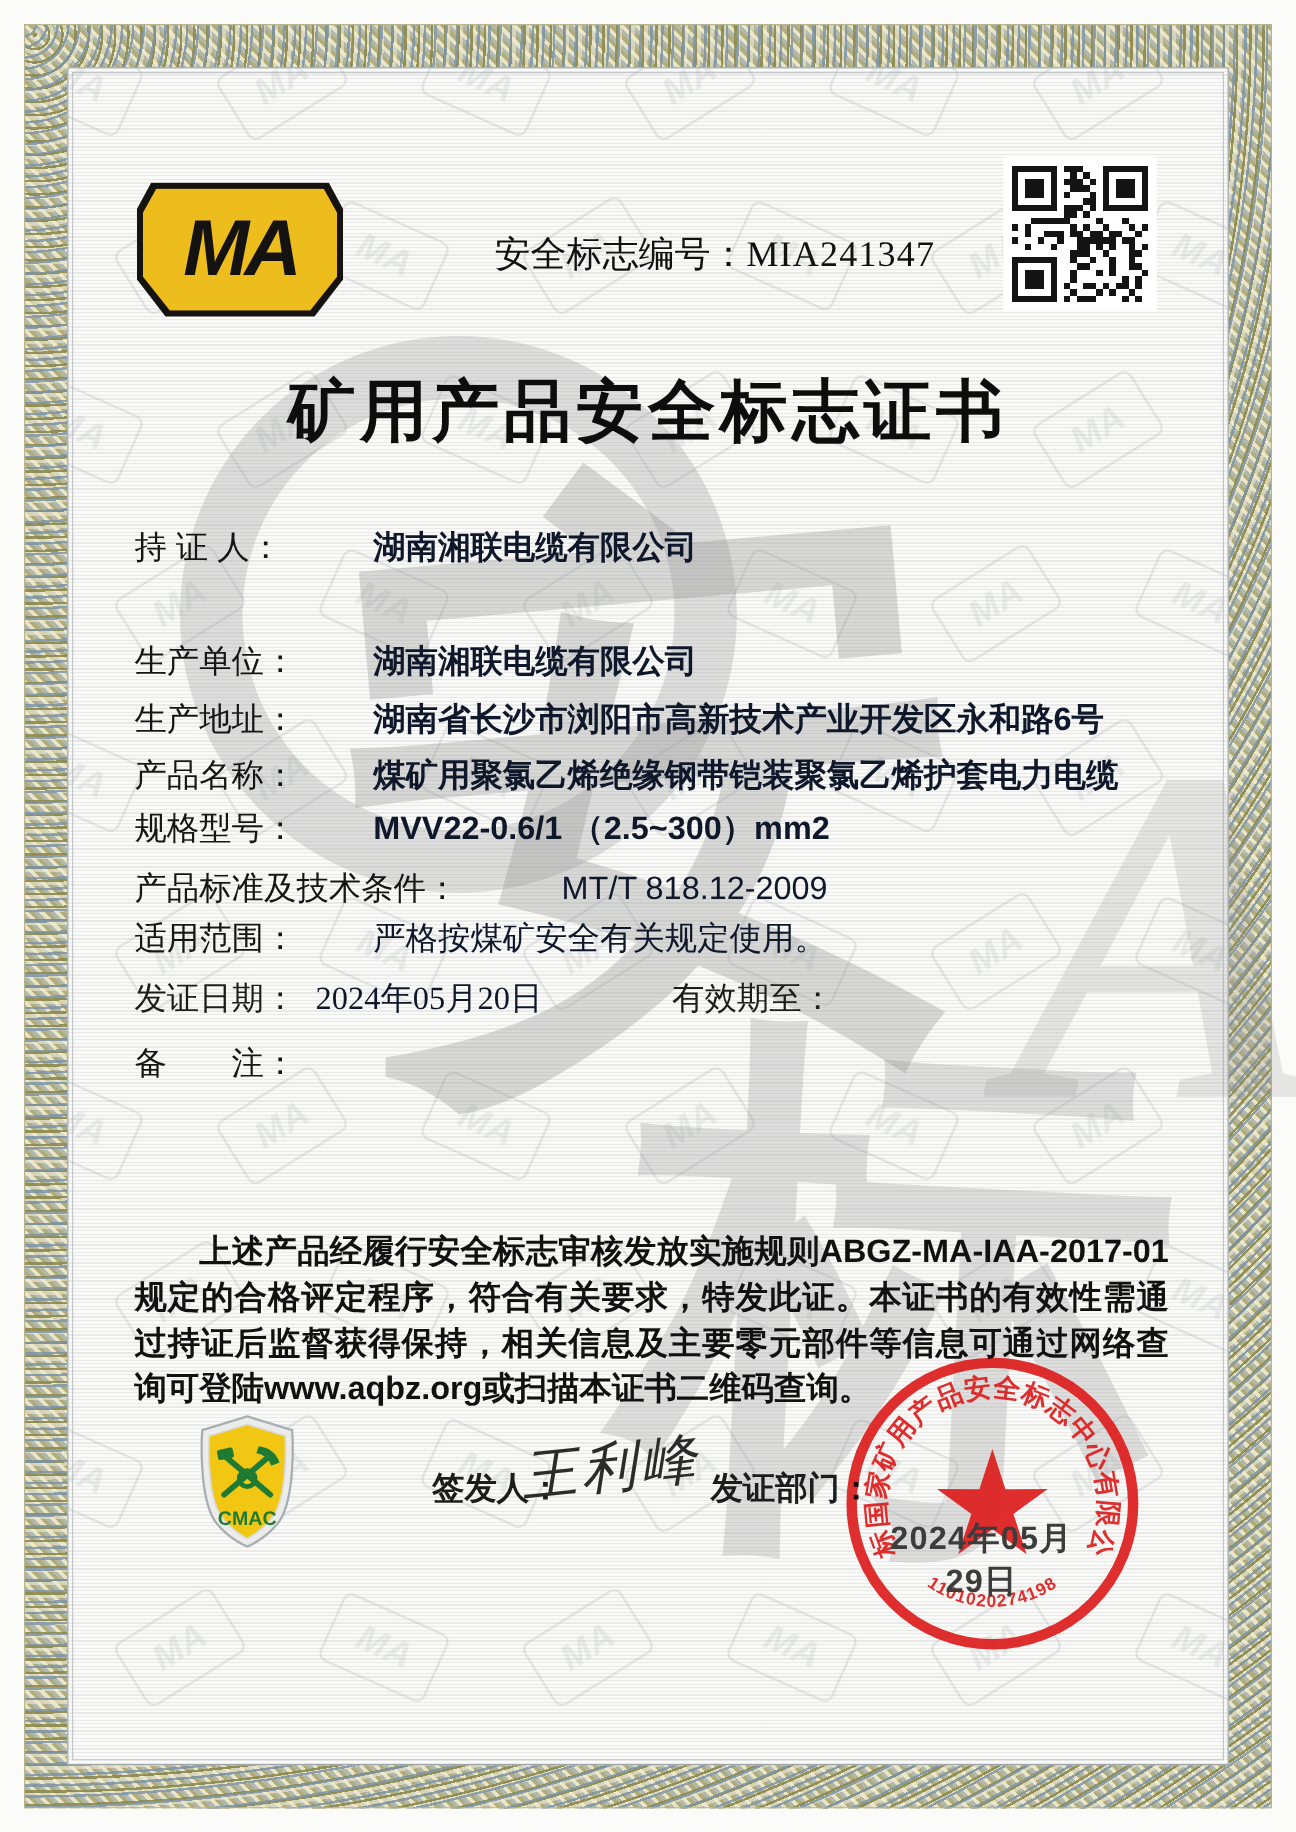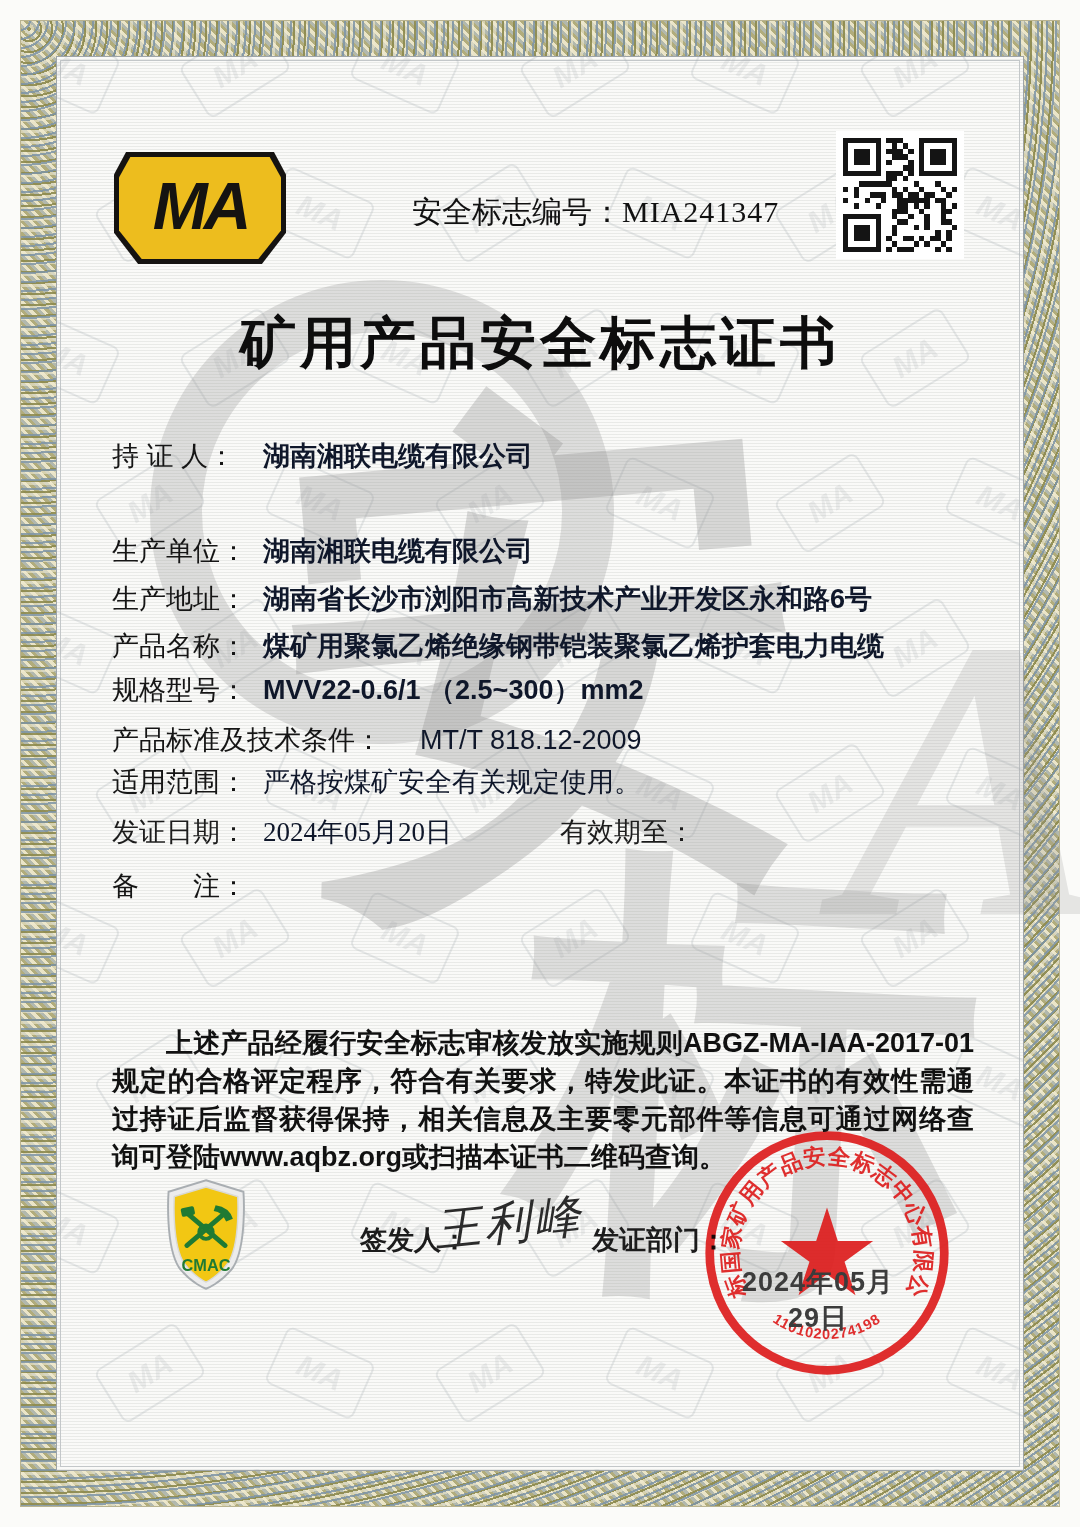--- a/index.html
+++ b/index.html
@@ -34,21 +34,21 @@
     display:flex;align-items:center;justify-content:center;}
   .ma-badge .txt{font:italic 900 66px "Liberation Sans",sans-serif;letter-spacing:-4px;color:#151311;transform:translateY(-2px);}
   .certno{position:absolute;left:412px;top:192px;font-family:"Liberation Serif",serif;font-size:30px;color:#111;}
   .certno .num{letter-spacing:1px;}
   .qr{position:absolute;left:836px;top:131px;width:128px;height:128px;background:#fff;padding:0;}
   .qr svg{position:absolute;inset:7px;width:114px;height:114px;}
   
   .title{position:absolute;left:0;top:306px;width:100%;text-align:center;
     font-family:"Liberation Serif",serif;font-weight:900;font-size:56px;letter-spacing:4px;color:#0d0d0d;}
   
-  .row{position:absolute;left:112px;display:flex;align-items:baseline;font-size:27px;white-space:nowrap;}
+  .row{position:absolute;left:112px;display:flex;align-items:baseline;font-size:27px;white-space:nowrap;gap:48px;}
   .lab{width:151px;color:#151515;}
   .lab.auto{width:auto;margin-right:38px;}
   .val{font-weight:700;color:#0f172a;}
   .val.serif{font-family:"Liberation Serif",serif;font-weight:400;}
   .val.mid{font-weight:500;}
   .abs{position:absolute;font-size:27px;white-space:nowrap;}
   
   .statement{position:absolute;left:112px;top:1024px;width:862px;font-size:27px;font-weight:700;
     line-height:38px;text-indent:2em;text-align:justify;color:#111;}
   

